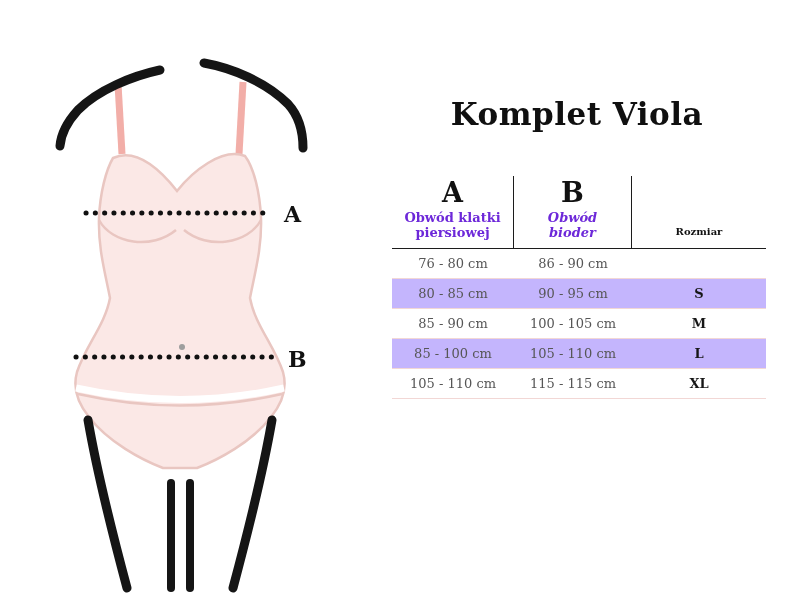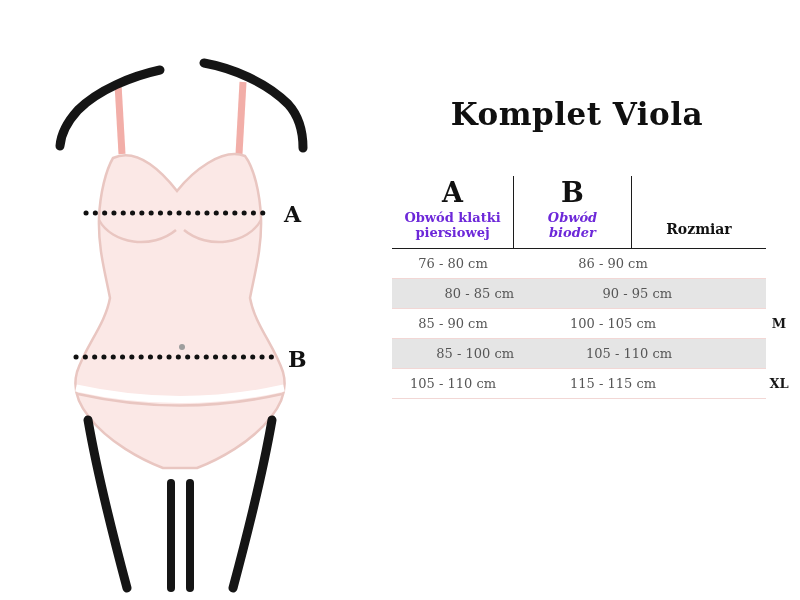--- a/index.html
+++ b/index.html
@@ -24,30 +24,29 @@
   
   .size-table { position:absolute; left:392px; top:176px; width:374px; }
   .thead { display:grid; grid-template-columns:122px 118px 134px; }
   .th { text-align:center; padding:2px 0 7px; }
   .th-a, .th-b { border-right:1px solid #1c1c1c; }
   .th-letter { font-size:27px; font-weight:bold; line-height:1.1; color:#111; }
   .th-label { font-size:13px; font-weight:bold; line-height:1.2; color:#6d28d9; margin:2px auto 0; }
   .lbl-a { max-width:100px; }
   .lbl-b { max-width:62px;font-style:italic; }
   .th-rozmiar { display:flex; align-items:flex-end; justify-content:center;
-    padding-bottom:11px; font-size:14px; font-weight:bold; color:#111; }
+    padding-bottom:11px; font-size:10px; font-weight:bold; color:#111; }
 
   .tbody { border-top:1px solid #1c1c1c; }
   .trow {
     display:grid; grid-template-columns:122px 118px 134px;
     height:29px; align-items:center; text-align:center;
     border-bottom:1px solid #f2d7d5;
-    gap:40px;
   }
-  .trow.alt { background:#e5e5e5;text-align:right; }
+  .trow.alt { background:#c4b5fd; }
   .td { font-size:13px; color:#565656; }
   .td-size { font-weight:bold; color:#161616; }
 </style>
 </head>
 <body>
 
 <svg class="illustration" viewBox="0 0 360 600" xmlns="http://www.w3.org/2000/svg">
 
   <line x1="118" y1="84" x2="122" y2="154" stroke="#f2aea8" stroke-width="7"></line>
   <line x1="243" y1="82" x2="239" y2="154" stroke="#f2aea8" stroke-width="7"></line>

